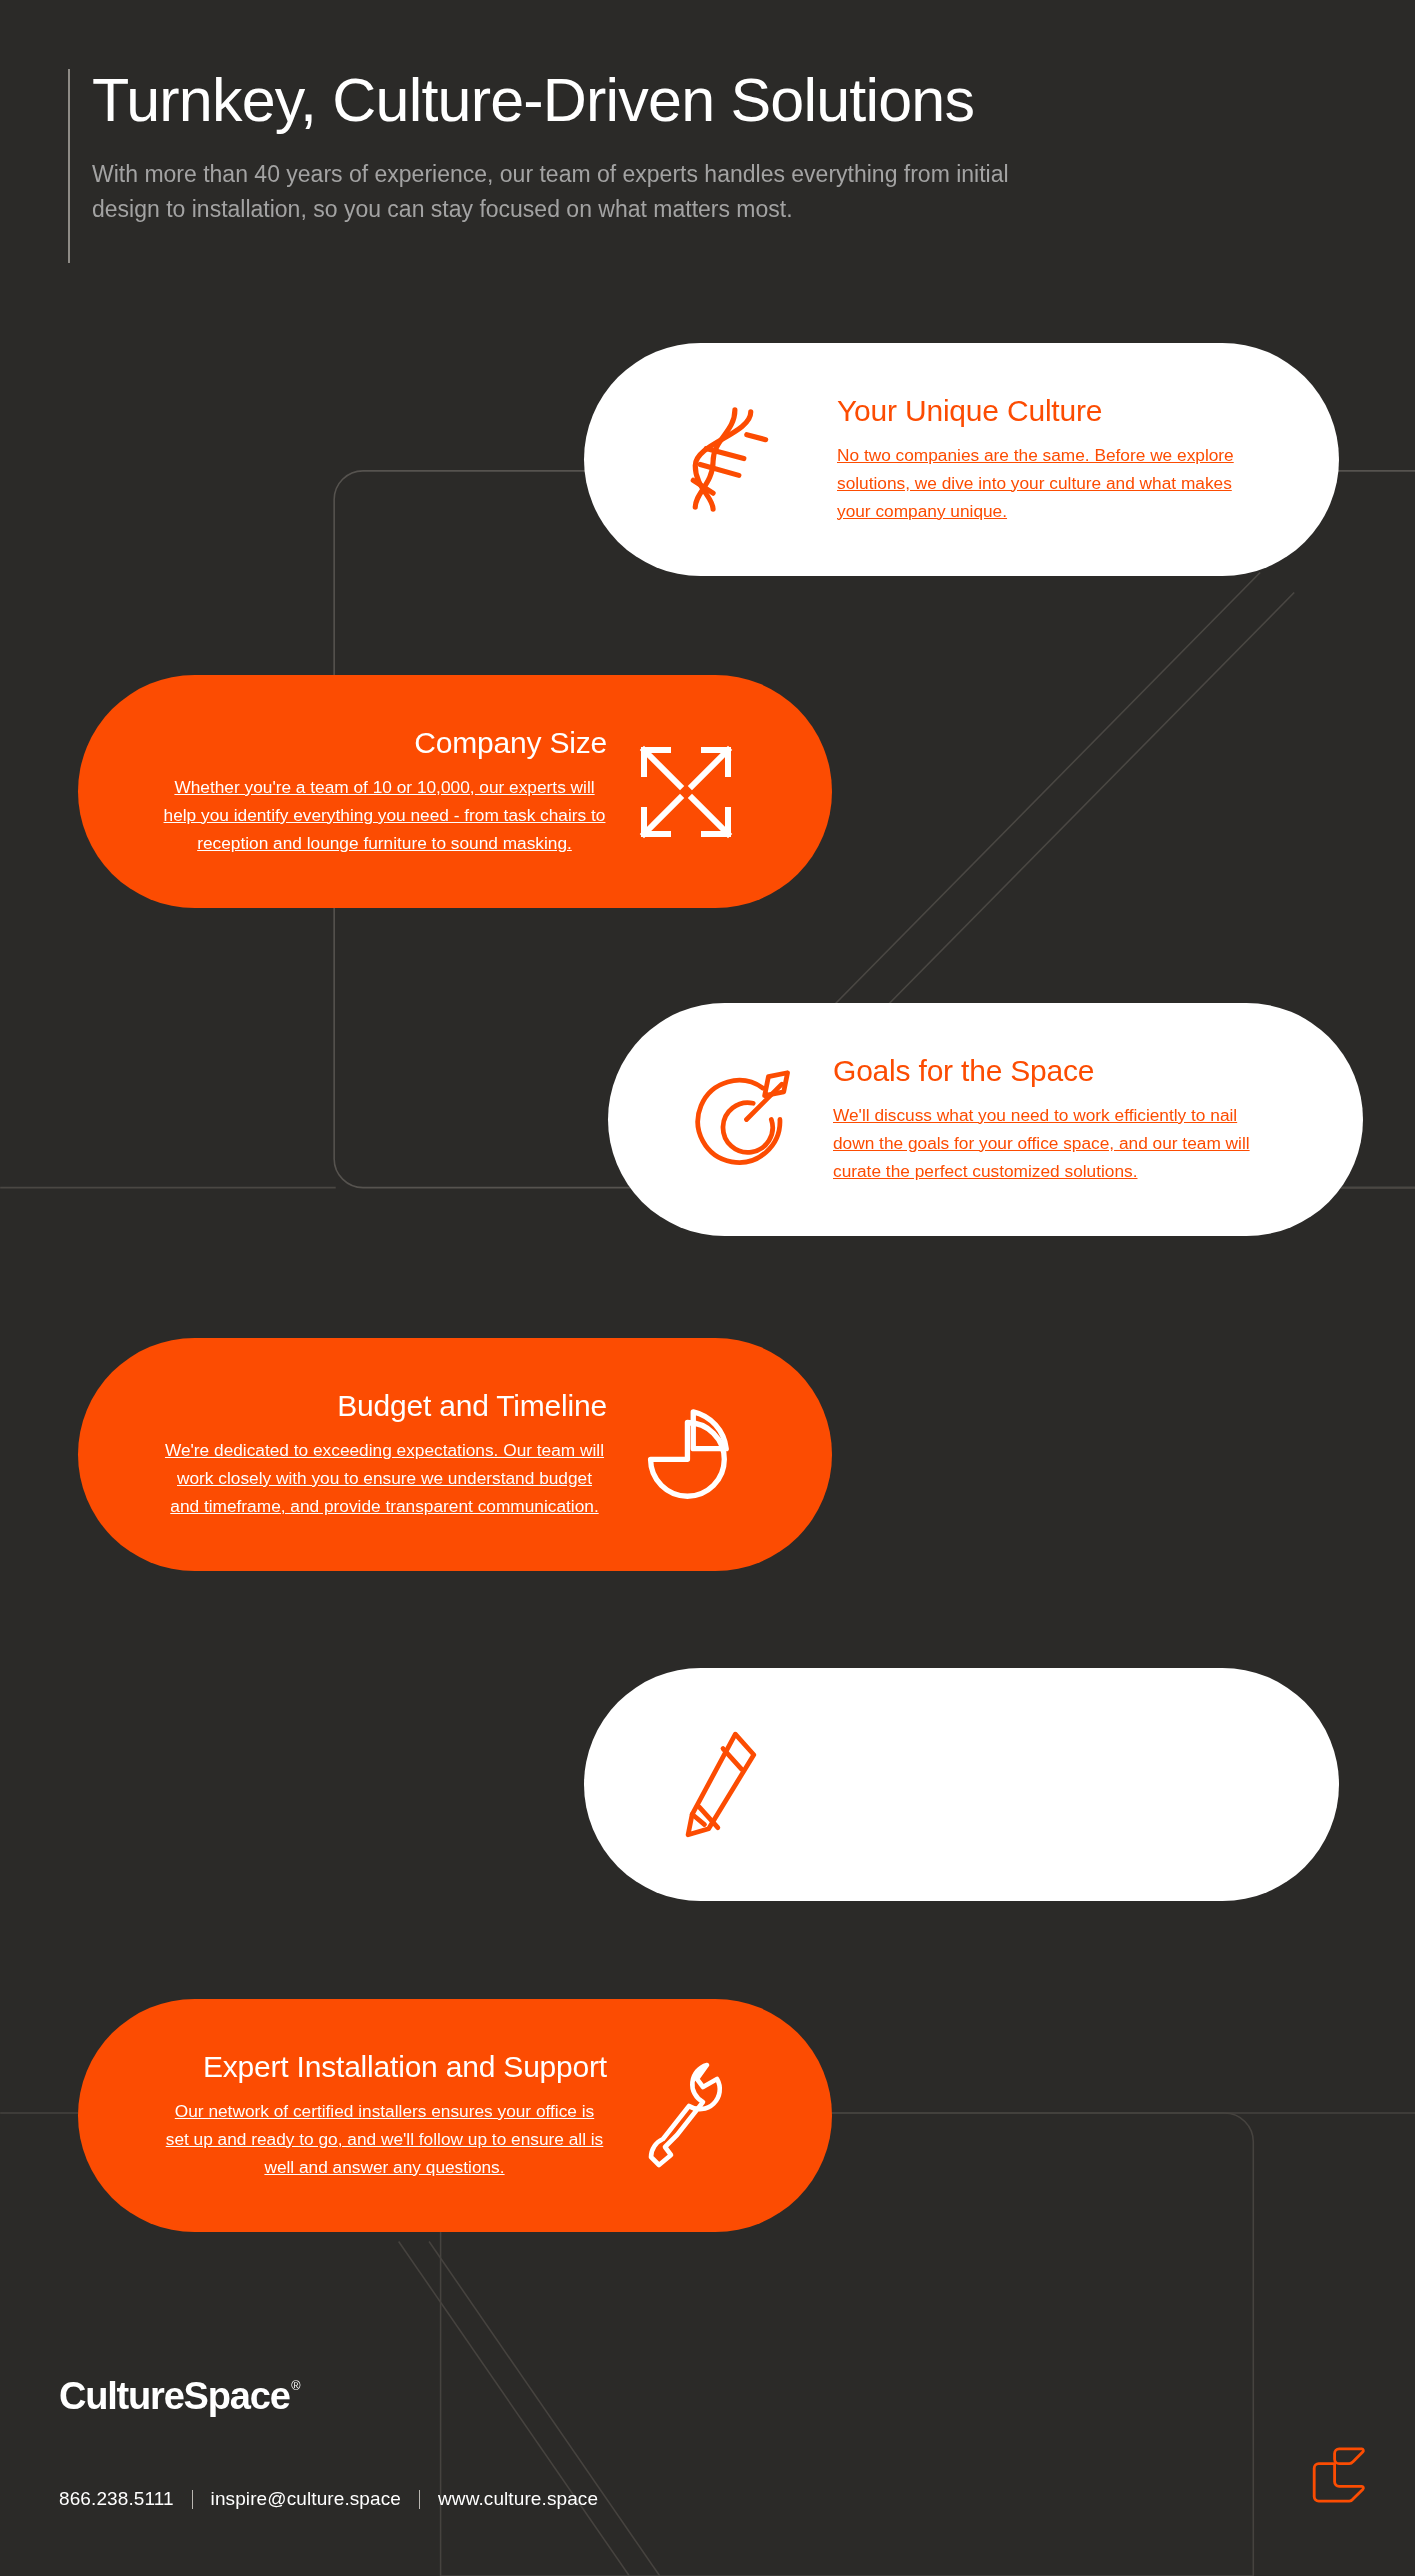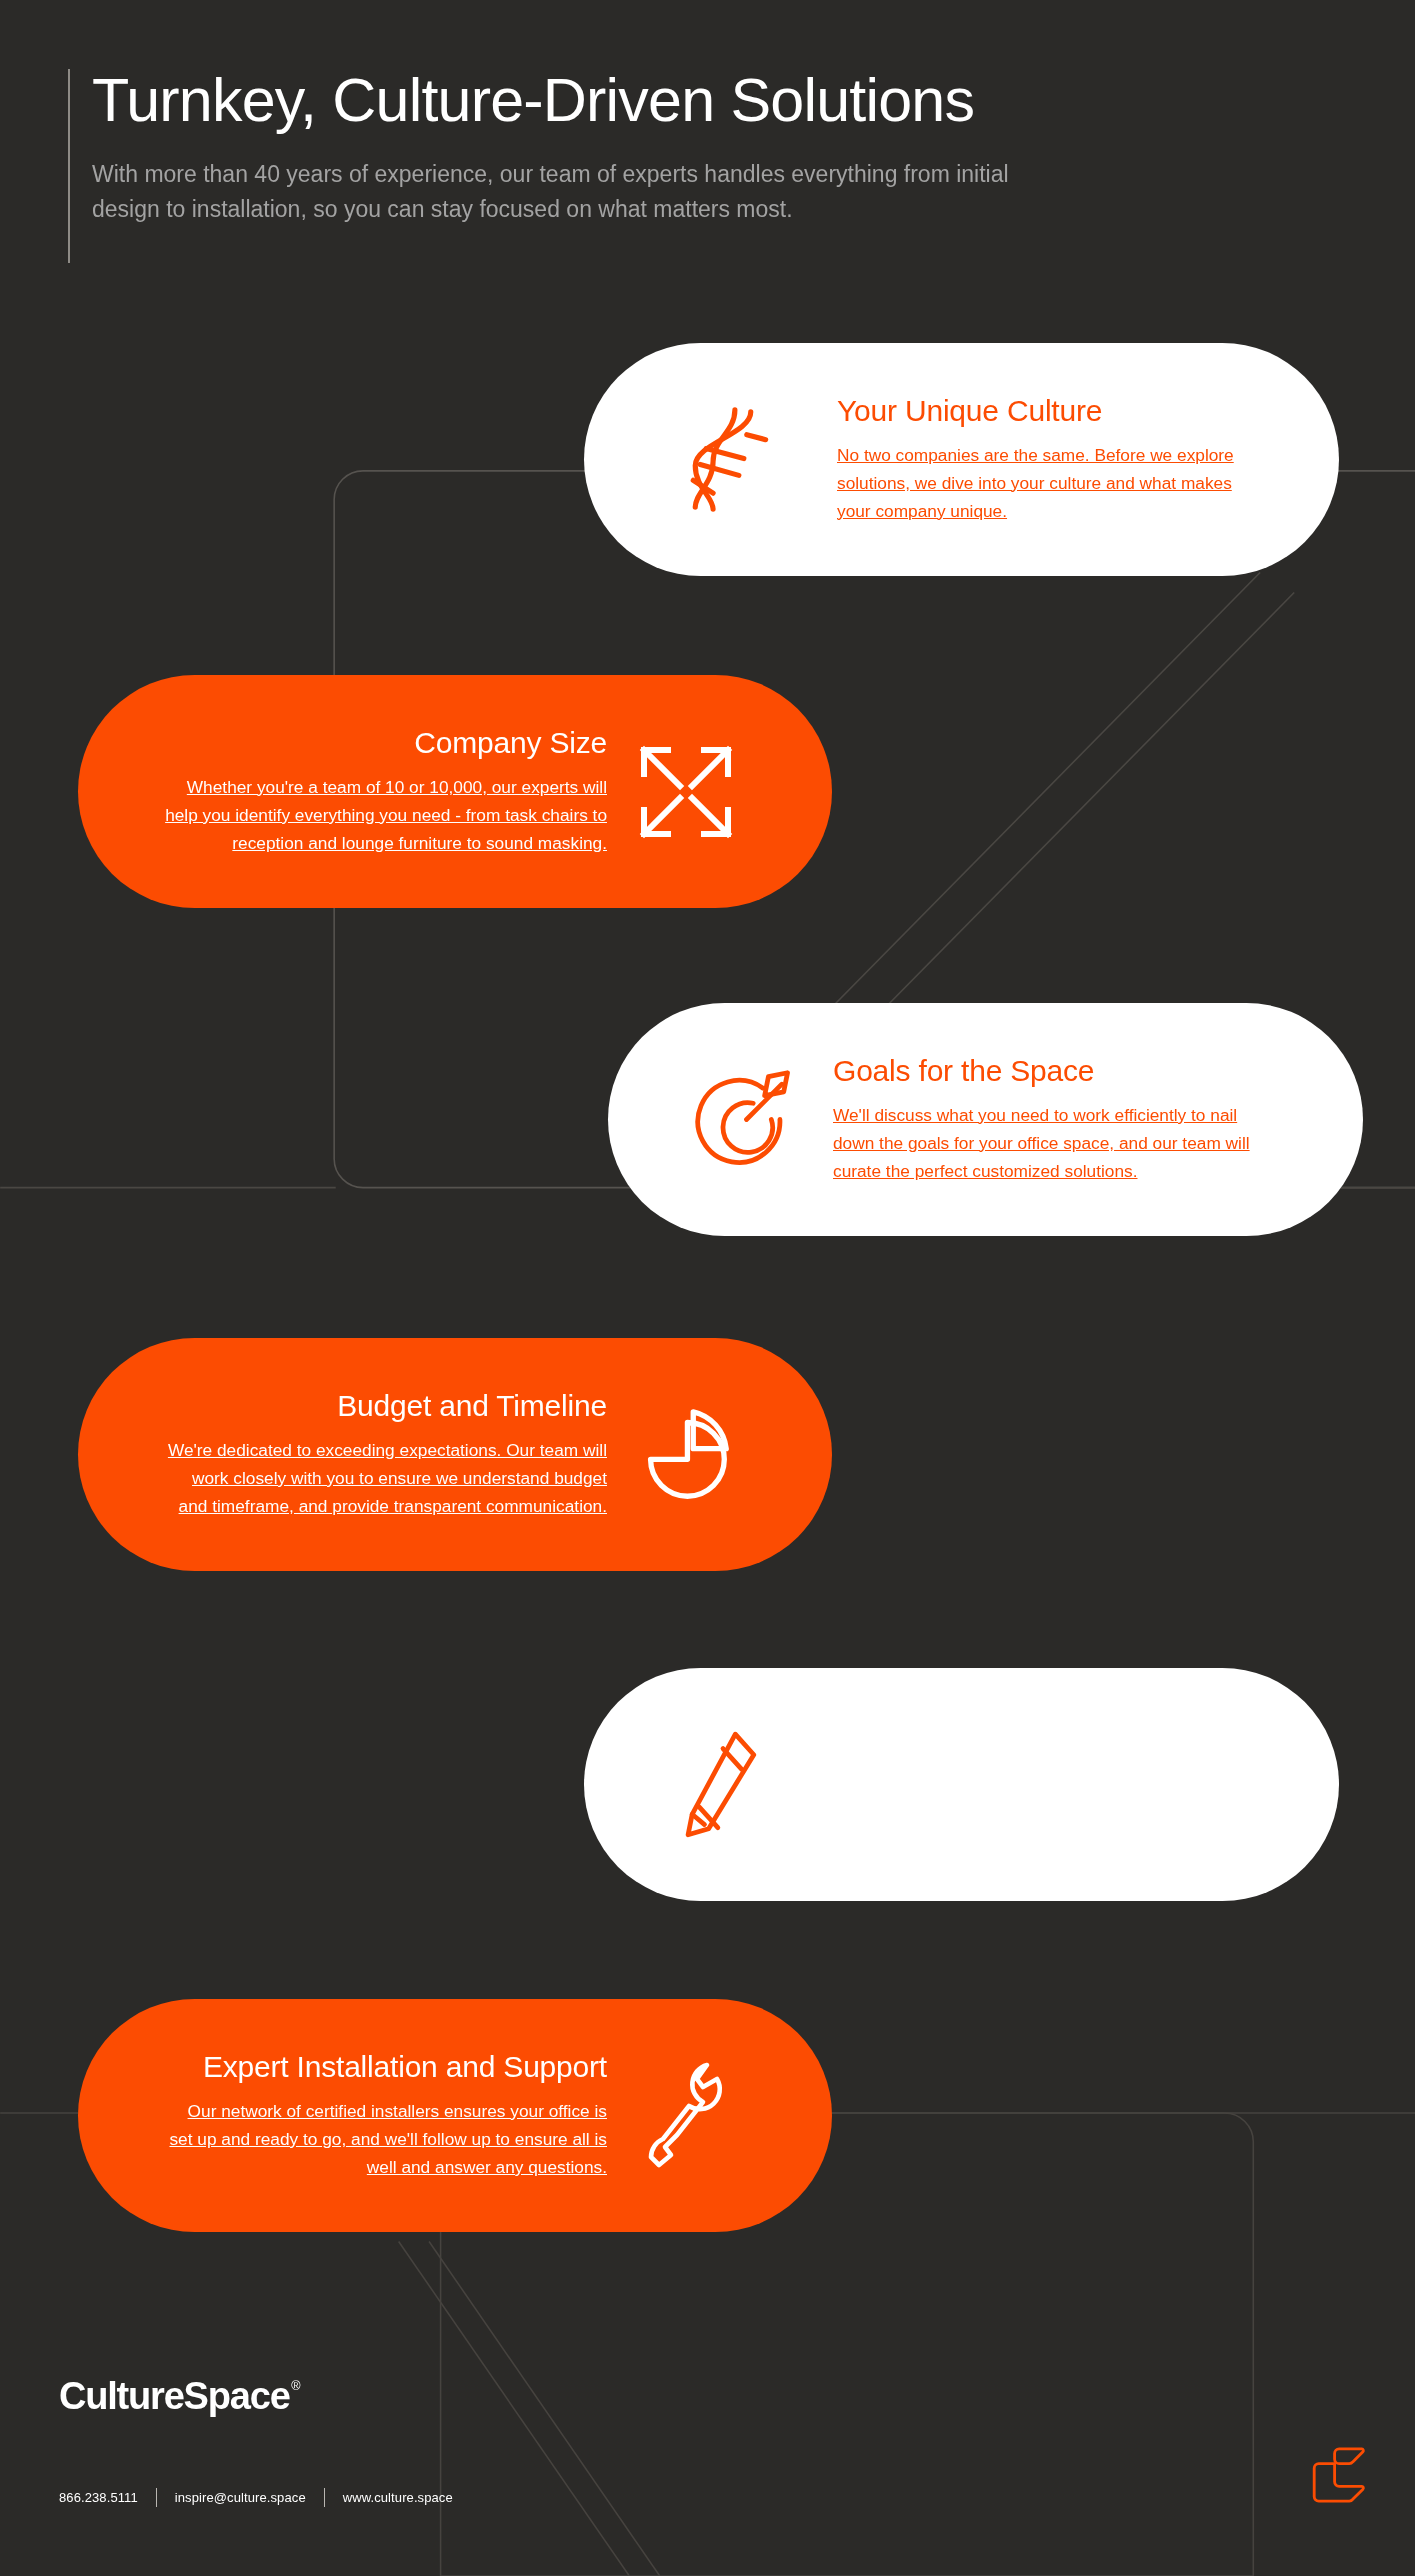--- a/index.html
+++ b/index.html
@@ -100,21 +100,21 @@
     font-weight: 400;
     text-decoration: underline;
   }
 
   
   .card.side-right .card-body { align-items: flex-start; text-align: left; }
   .card.side-right .card-title { color: #fc4c02; }
   .card.side-right .card-desc  { color: #fc4c02; }
 
   
-  .card.side-left .card-body { align-items: flex-end; text-align: right; }
+  .card.side-left .card-body { align-items: flex-end; text-align: center; }
   .card.side-left .card-title { color: #ffffff; }
   .card.side-left .card-desc  { color: #ffffff; }
 
   
   .card-c1 { left: 584px; top: 343px;  width: 755px; height: 233px; gap: 28px; }
   .card-c3 { left: 608px; top: 1003px; width: 755px; height: 233px; }
   .card-c5 { left: 584px; top: 1668px; width: 755px; height: 233px; }
 
   
   .card-c2 { left: 78px;  top: 675px; width: 754px; height: 233px; }
@@ -150,21 +150,21 @@
   }
 
   .footer-contact {
     position: absolute;
     left: 59px;
     top: 2488px;
     display: flex;
     align-items: center;
     gap: 0;
     color: #ffffff;
-    font-size: 13px;
+    font-size: 19px;
     letter-spacing: 0.1px;
   }
   .footer-contact .sep {
     display: inline-block;
     width: 1px;
     height: 19px;
     background: #b9b6b1;
     margin: 0 18px;
   }
 

